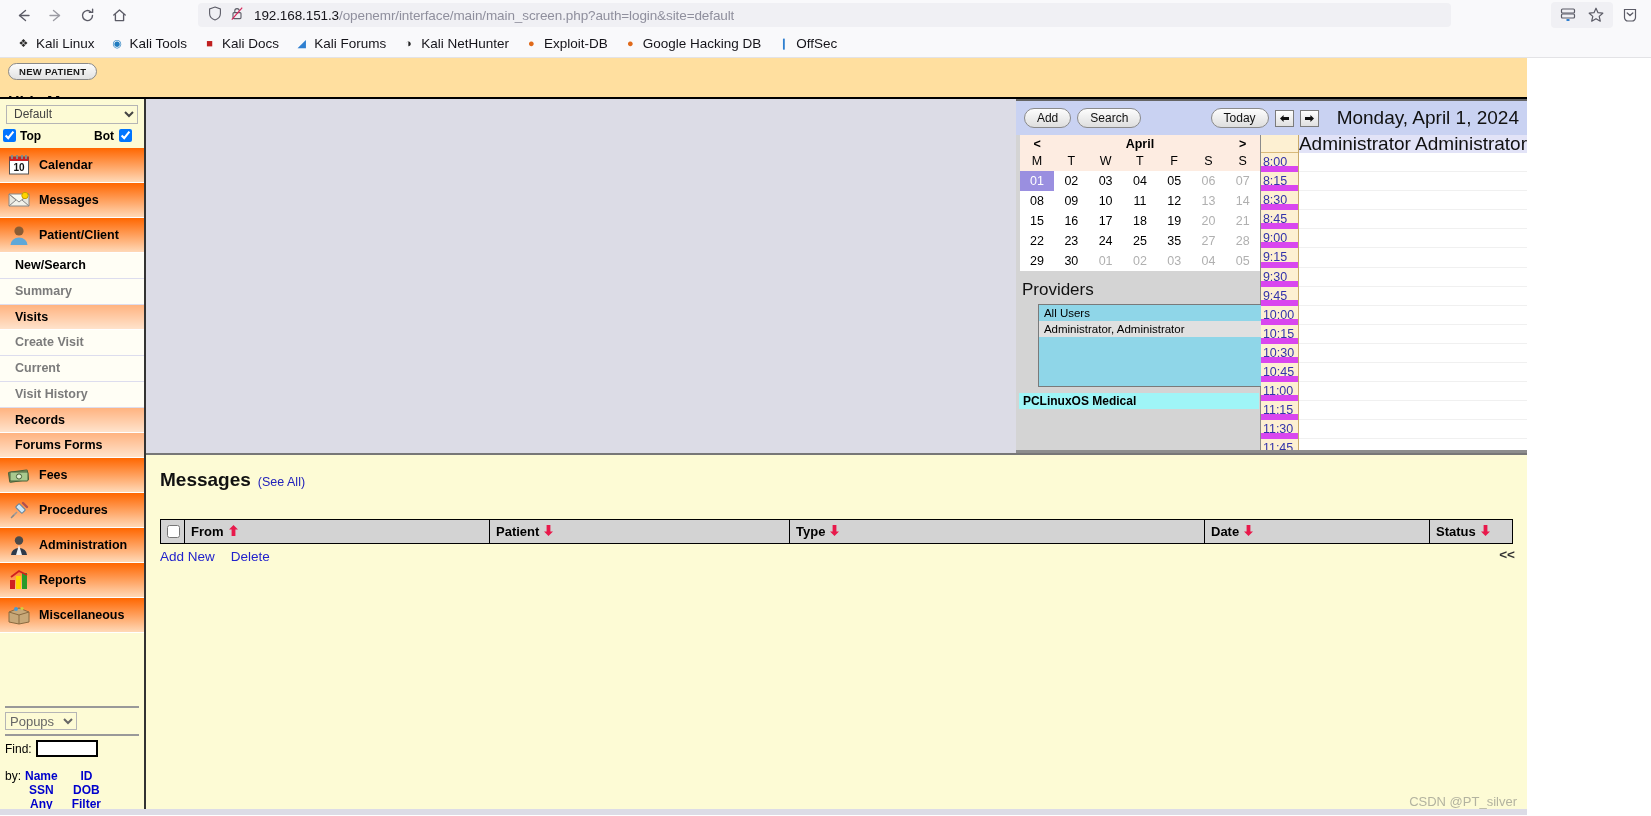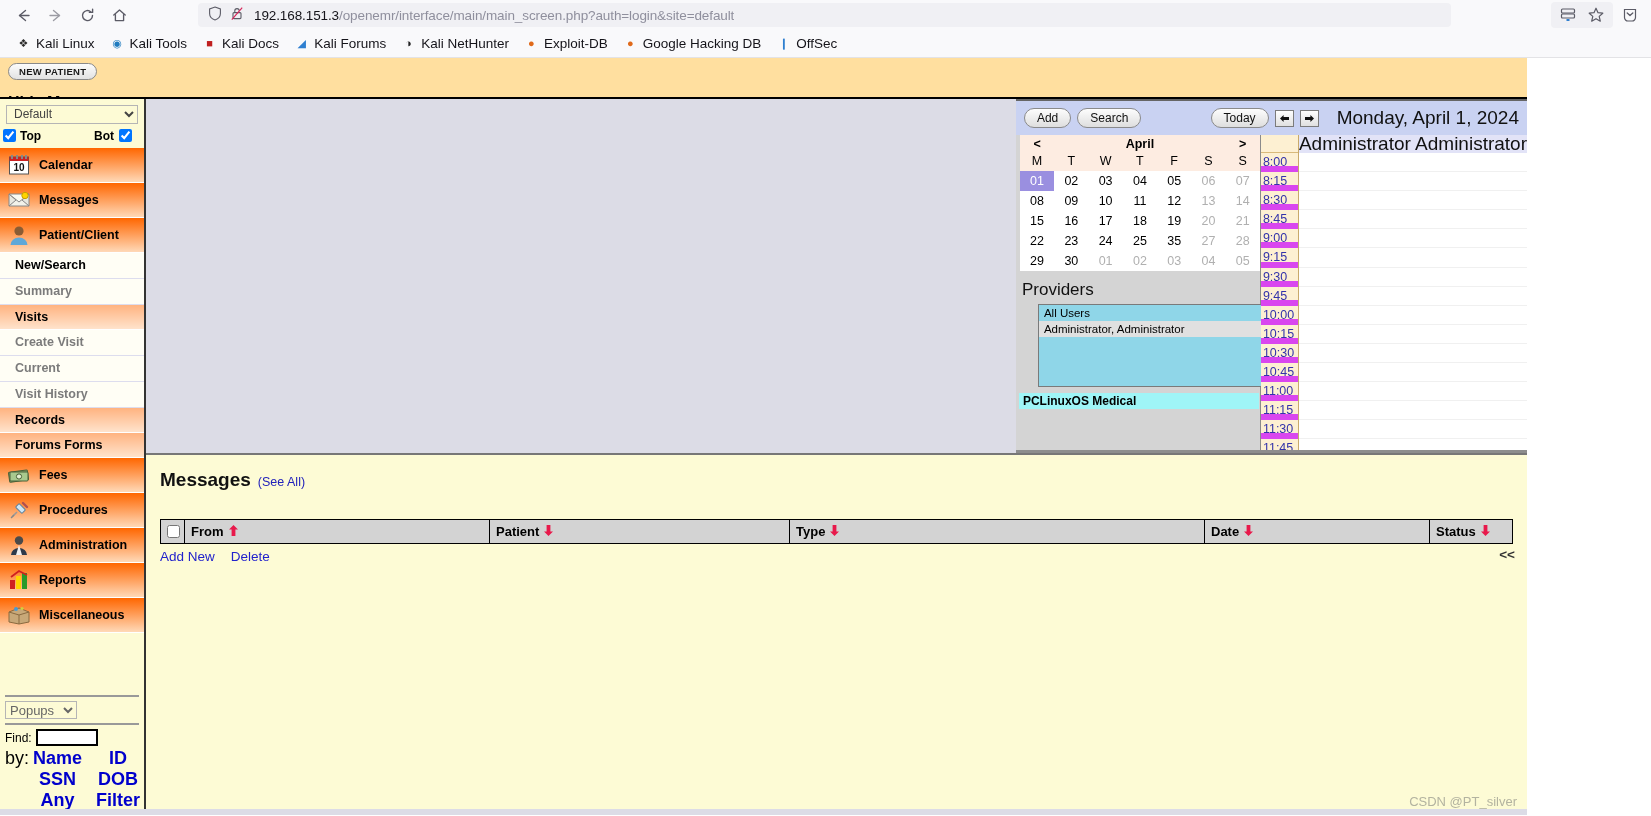--- a/index.html
+++ b/index.html
@@ -205,21 +205,21 @@
     width: 72px; height: 18px;
     font-size: 13px;
     color: #666;
     background: #fdfbd5;
     border: 1px solid #b5b5b5;
     font-family: "Liberation Sans", sans-serif;
     cursor: pointer;
   }
   .find-row { display: flex; align-items: center; gap: 4px; font-size: 12px; margin-top: 2px; }
   .find-input { width: 62px; height: 17px; border: 2px solid #000; font-size: 12px; padding: 0 2px; }
-  .by-block { display: flex; font-size: 18px; margin-top: 2px; }
+  .by-block { display: flex; font-size: 12px; margin-top: 12px; }
   .by-label { padding-right: 4px; }
   .by-links { display: grid; grid-template-columns: auto auto; gap: 0 14px; }
   .by-links a { color: #0000cc; font-weight: bold; text-decoration: none; cursor: pointer; text-align: center; }
 
   
   .main {
     flex: 1;
     display: flex;
     flex-direction: column;
     min-width: 0;

